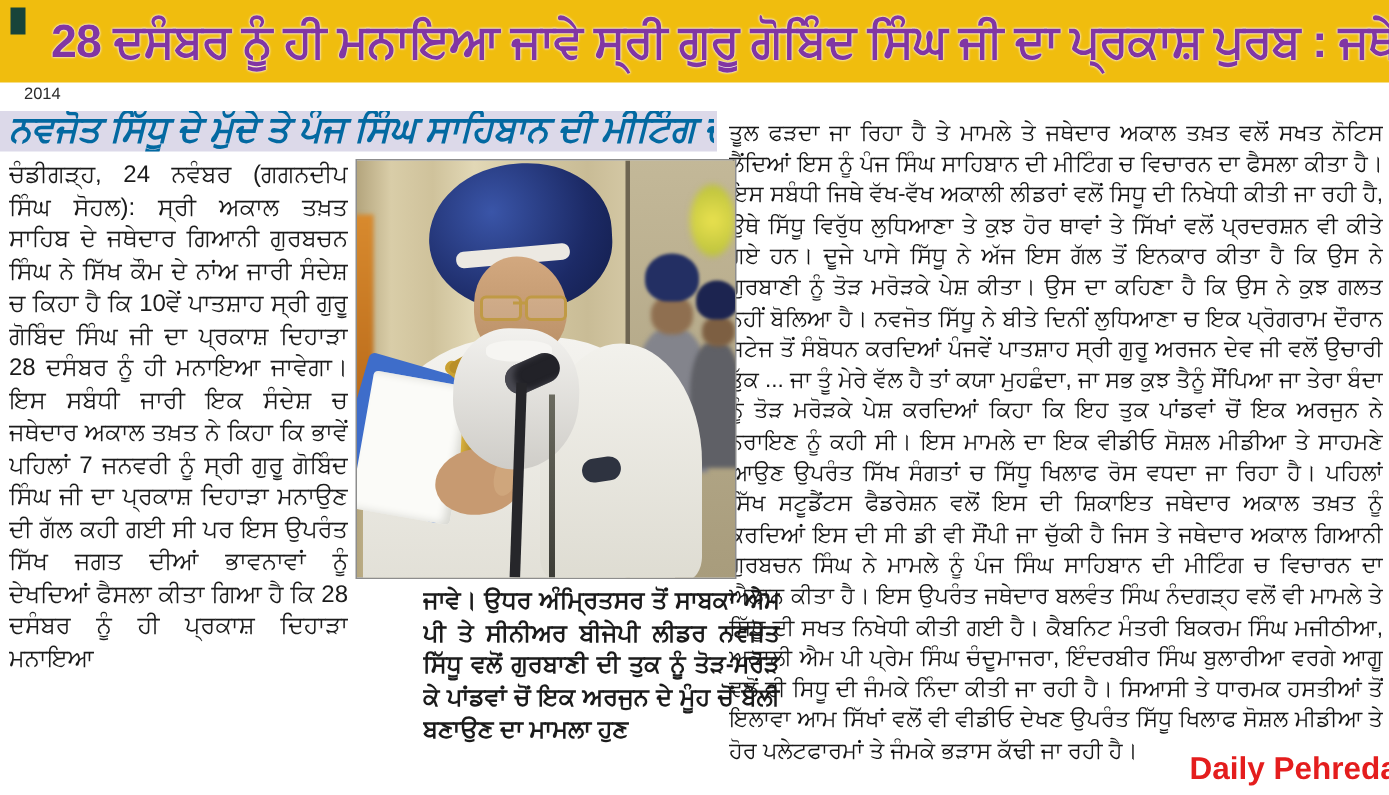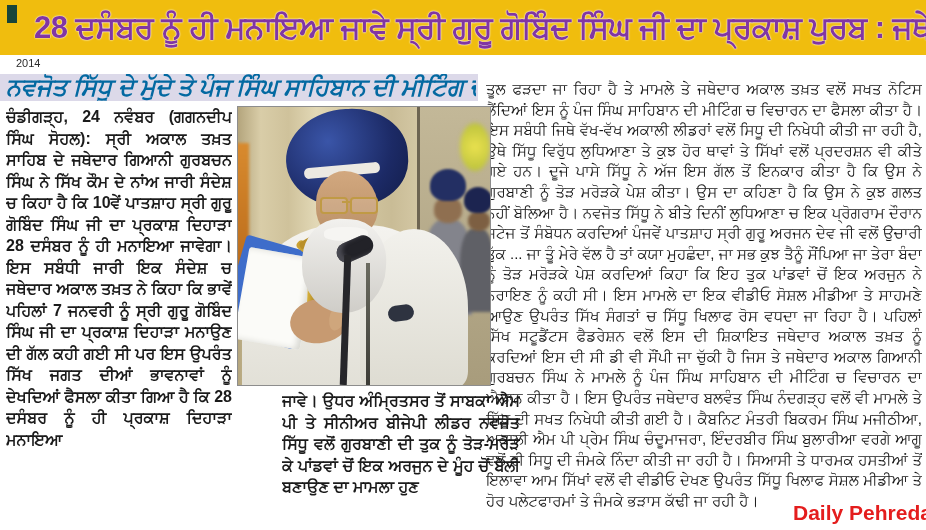--- a/index.html
+++ b/index.html
@@ -39,21 +39,21 @@
     font-family:"Liberation Serif","DejaVu Serif",serif;
     text-align:right;
   }
   
   .col{
     position:absolute;color:#1b1b1b;text-align:justify;overflow:hidden;
     word-break:break-word;
   }
   .col-left{
     left:6px;top:106px;width:226px;height:420px;
-    font-size:16px;line-height:21.5px;font-weight:bold;
+    font-size:16px;line-height:21.5px;font-weight:normal;
   }
   .col-mid{
     left:240px;top:390px;width:238px;height:134px;
     font-size:16px;line-height:21.5px;font-weight:bold;margin-left:42px;
   }
   .col-right{
     left:486px;top:79px;width:436px;height:434px;
     font-size:15px;line-height:20.6px;font-weight:500;color:#161616;
   }
   

